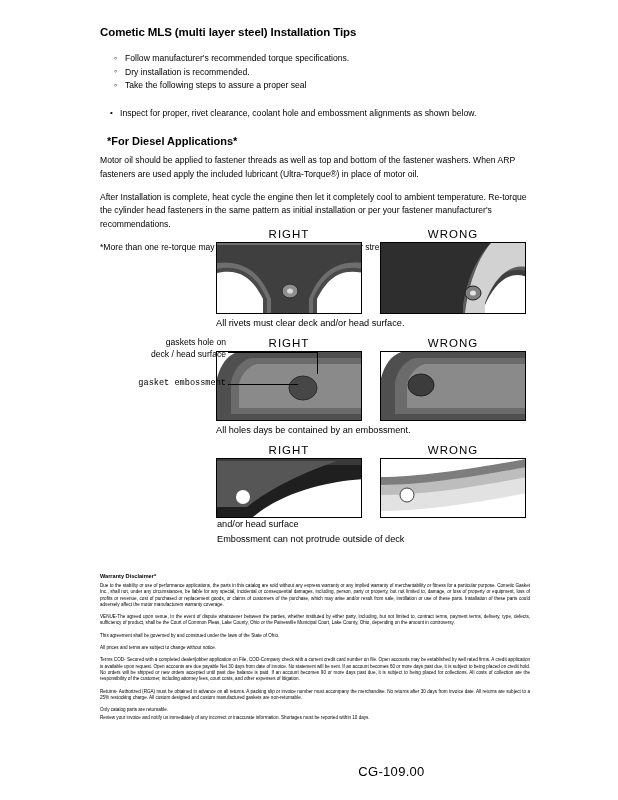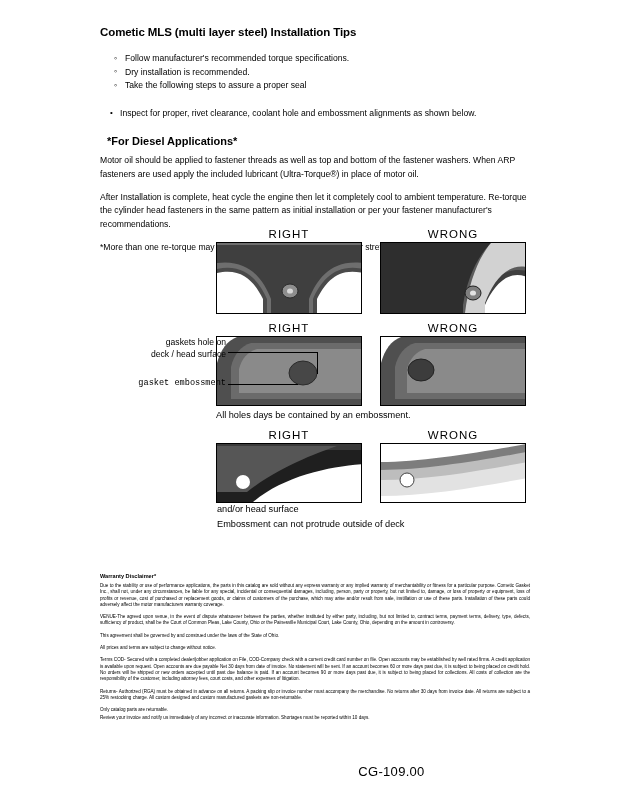--- a/index.html
+++ b/index.html
@@ -199,20 +199,21 @@
             <rect x="0" y="0" width="146" height="70" fill="#ffffff"></rect>
             <path d="M0,0 L146,0 L146,34 C126,26 112,44 104,62 L104,70 L0,70 Z" fill="#3f3f3f"></path>
             <path d="M0,0 L146,0 L146,28 C122,22 106,42 98,62 L98,70 L0,70 Z" fill="#5c5c5c"></path>
             <path d="M0,0 L110,0 C96,14 86,36 82,62 L82,70 L0,70 Z" fill="#2e2e2e"></path>
             <path d="M110,0 L146,0 L146,24 C126,20 112,38 104,60 L104,70 L84,70 C88,38 98,14 110,0 Z" fill="#d2d2d2"></path>
             <ellipse cx="92" cy="50" rx="8" ry="7" fill="#7f7f7f" stroke="#1f1f1f" stroke-width="1"></ellipse>
             <ellipse cx="92" cy="50" rx="3" ry="2.6" fill="#e2e2e2"></ellipse>
           </svg>
         </div>
       </div>
+      <div class="caption">All rivets must clear deck and/or head surface.</div>
     </div>
 
     <div class="figrow" style="margin-top:8px;">
       <div class="figlabels">
         <div class="figlabel">RIGHT</div>
         <div class="figlabel">WRONG</div>
       </div>
       <div class="panels">
         <div class="panel" style="height:68px;">
           <svg width="146" height="68" viewBox="0 0 146 68">

